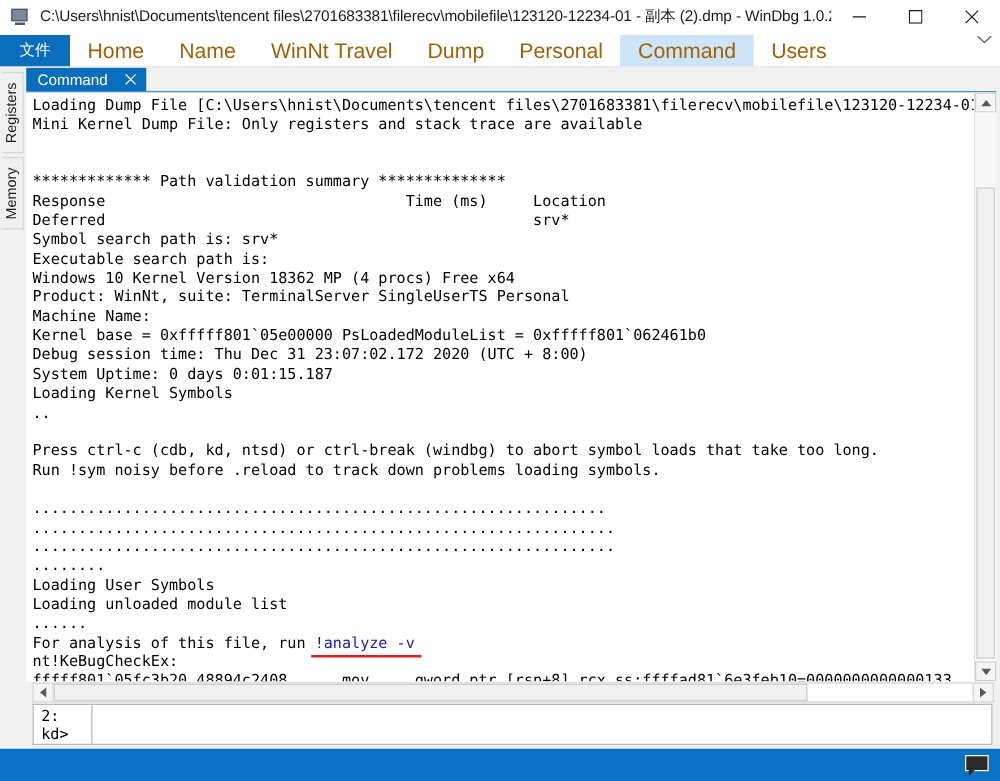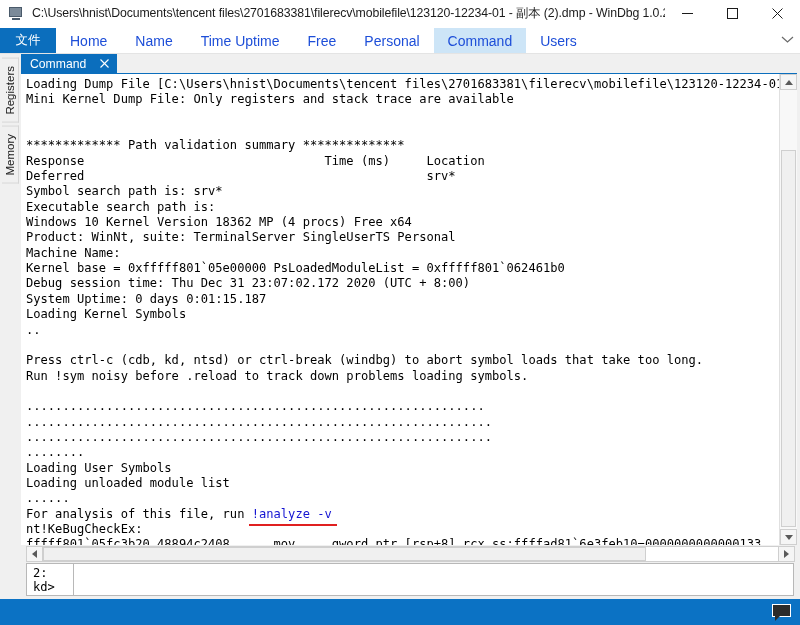--- a/index.html
+++ b/index.html
@@ -74,31 +74,31 @@
     color: #1b1b1b;
   }
   .win-btn svg { display: block; }
 
   
   .ribbon {
     height: 25px;
     min-height: 25px;
     background: #ffffff;
     display: flex;
-    align-items: center;
+    align-items: flex-start;
     position: relative;
     border-bottom: 1px solid #e4e4e4;
   }
   .rtab {
     display: flex;
     align-items: center;
     justify-content: center;
     padding: 0 14px;
-    font-size: 14px;
-    color: #1d4ed8;
+    font-size: 17px;
+    color: #a16207;
     white-space: nowrap;
     height: 25px;
     box-sizing: border-box;
   }
   .rtab.file {
     background: #0b6ebd;
     color: #ffffff;
     min-width: 56px;
     font-size: 12.5px;
   }
@@ -402,22 +402,22 @@
             <line x1="10.5" y1="0.5" x2="0.5" y2="10.5" stroke="#1b1b1b" stroke-width="1"></line>
           </svg>
       </div>
     </div>
   </div>
 
   <div class="ribbon">
     <div class="rtab file">文件</div>
     <div class="rtab">Home</div>
     <div class="rtab">Name</div>
-    <div class="rtab">Time Uptime</div>
-    <div class="rtab">Free</div>
+    <div class="rtab">WinNt Travel</div>
+    <div class="rtab">Dump</div>
     <div class="rtab">Personal</div>
     <div class="rtab active">Command</div>
     <div class="rtab">Users</div>
     <div class="ribbon-spacer"></div>
     <div class="ribbon-chevron">
       <svg width="13" height="9" viewBox="0 0 13 9">
           <path d="M1 1 L6.5 6 L12 1" fill="none" stroke="#6a6a6a" stroke-width="1.2"></path>
         </svg>
     </div>
   </div>

